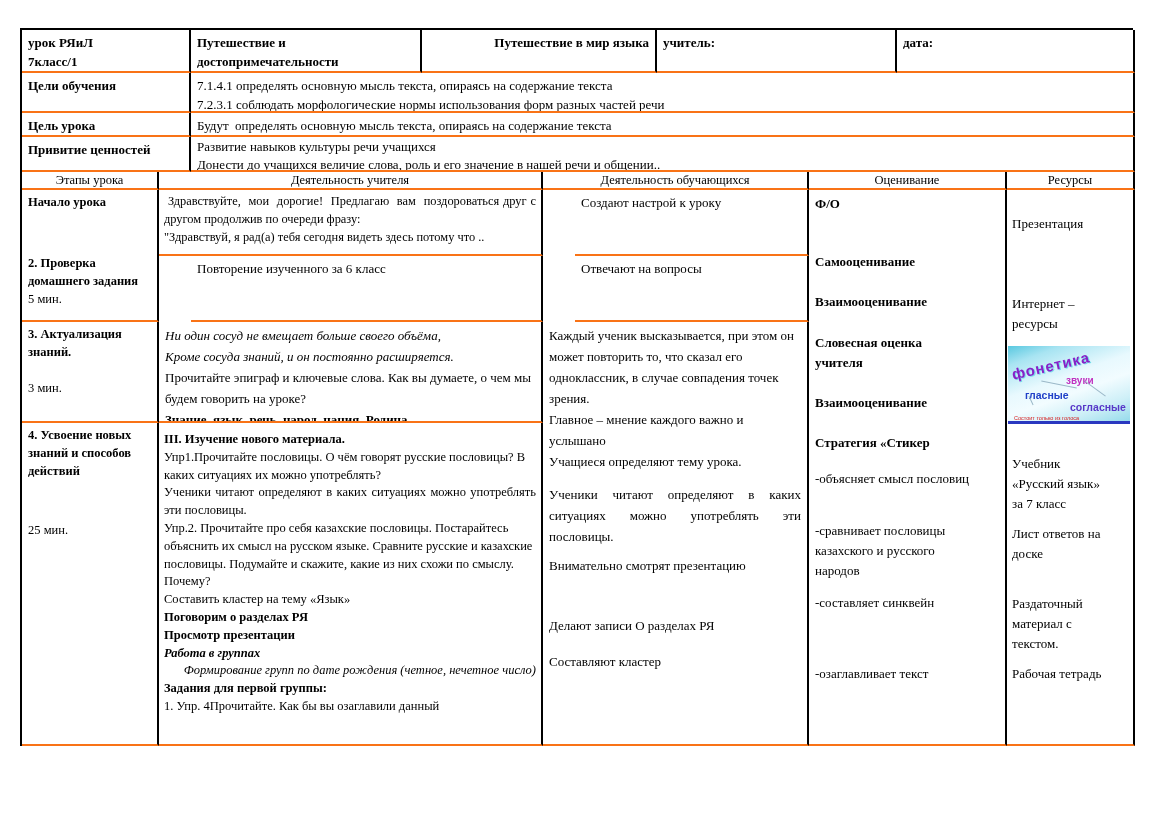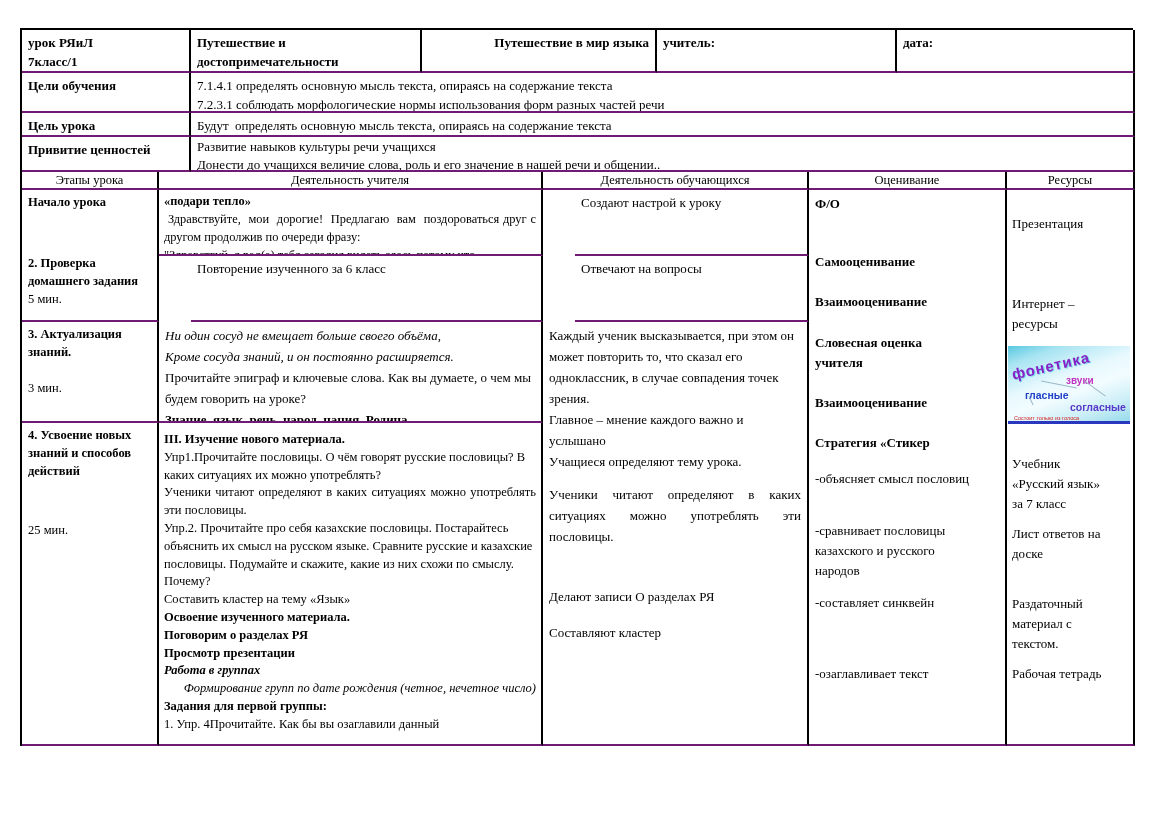--- a/index.html
+++ b/index.html
@@ -9,21 +9,21 @@
     font-family:"Liberation Serif", serif; color:#000; overflow:hidden;
   }
   .tbl { position:absolute; left:20px; top:28px; width:1113px; border-top:2px solid #000; }
   .row { display:grid; border-left:2px solid #000; }
   .r1 { grid-template-columns:169px 231px 235px 240px 238px; height:43px; }
   .r2 { grid-template-columns:169px 944px; height:40px; }
   .r3 { grid-template-columns:169px 944px; height:24px; }
   .r4 { grid-template-columns:169px 944px; height:35px; }
   .main { grid-template-columns:137px 384px 266px 198px 128px;
           grid-template-rows:18px 66px 66px 101px 323px; }
-  .c { border-right:2px solid #000; border-bottom:2px solid #701a75;
+  .c { border-right:2px solid #000; border-bottom:2px solid #f97316;
        padding:3px 6px; overflow:hidden; font-size:13px; line-height:19px; }
   .c p { margin:0; }
   .b { font-weight:bold; }
   .i { font-style:italic; }
   .ctr { text-align:right; }
   .just { text-align:justify; }
   .pl { white-space:pre-line; }
   .pw { white-space:pre-wrap; }
   .hdr { font-weight:normal; text-align:center; font-size:12.5px; line-height:15px; padding:1px 2px; }
   .col1 { font-size:12.5px; line-height:18px; }
@@ -99,21 +99,20 @@
       <div class="c hdr" style="grid-area:1/4/2/5">Оценивание</div>
       <div class="c hdr" style="grid-area:1/5/2/6">Ресурсы</div>
 
       <div class="c col1" style="grid-area:2/1/4/2">
         <p class="b">Начало урока</p>
         <p class="b mt43">2. Проверка домашнего задания</p>
         <p>5 мин.</p>
       </div>
 
       <div class="c ta1" style="grid-area:2/2/3/3">
-        <p class="b">«подари тепло»</p>
         <p class="just pw"> Здравствуйте,  мои  дорогие!  Предлагаю  вам  поздороваться друг с другом продолжив по очереди фразу:</p>
         <p>"Здравствуй, я рад(а) тебя сегодня видеть здесь потому что ..</p>
       </div>
       <div class="c lh20" style="grid-area:2/3/3/4">Создают настрой к уроку</div>
 
       <div class="c asmt" style="grid-area:2/4/6/5">
         <p class="b">Ф/О</p>
         <p class="b mt38">Самооценивание</p>
         <p class="b mt20">Взаимооценивание</p>
         <p class="b pl mt21">Словесная оценка
@@ -166,35 +165,35 @@
 Кроме сосуда знаний, и он постоянно расширяется.</p>
         <p>Прочитайте эпиграф и ключевые слова. Как вы думаете, о чем мы будем говорить на уроке?</p>
         <p class="b">Знание, язык, речь, народ, нация, Родина.</p>
       </div>
 
       <div class="c sbc" style="grid-area:4/3/6/4">
         <p>Каждый ученик высказывается, при этом он может повторить то, что сказал его одноклассник, в случае совпадения точек зрения.</p>
         <p>Главное – мнение каждого важно и услышано</p>
         <p>Учащиеся определяют тему урока.</p>
         <p class="just mt12">Ученики читают определяют в каких ситуациях можно употреблять эти пословицы.</p>
+        <p class="mt8">Внимательно смотрят презентацию</p>
         <p class="mt39">Делают записи О разделах РЯ</p>
         <p class="mt15">Составляют кластер</p>
       </div>
 
       <div class="c col1" style="grid-area:5/1/6/2">
         <p class="b">4. Усвоение новых знаний и способов действий</p>
         <p class="mt41">25 мин.</p>
       </div>
       <div class="c tc" style="grid-area:5/2/6/3">
         <p class="b">III. Изучение нового материала.</p>
         <p>Упр1.Прочитайте пословицы. О чём говорят русские пословицы? В каких ситуациях их можно употреблять?</p>
         <p class="just">Ученики читают определяют в каких ситуациях можно употреблять эти пословицы.</p>
         <p>Упр.2. Прочитайте про себя казахские пословицы. Постарайтесь объяснить их смысл на русском языке. Сравните русские и казахские пословицы. Подумайте и скажите, какие из них схожи по смыслу. Почему?</p>
         <p>Составить кластер на тему «Язык»</p>
-        <p class="b">Освоение изученного материала.</p>
         <p class="b">Поговорим о разделах РЯ</p>
         <p class="b">Просмотр презентации</p>
         <p class="b i">Работа в группах</p>
         <p class="i ctr">Формирование групп по дате рождения (четное, нечетное число)</p>
         <p class="b">Задания для первой группы:</p>
         <p>1. Упр. 4Прочитайте. Как бы вы озаглавили данный</p>
       </div>
     </div>
 
   </div>

